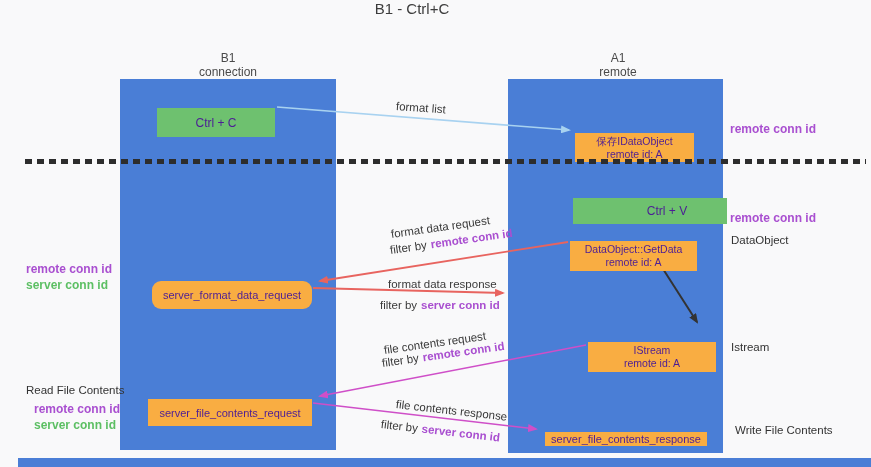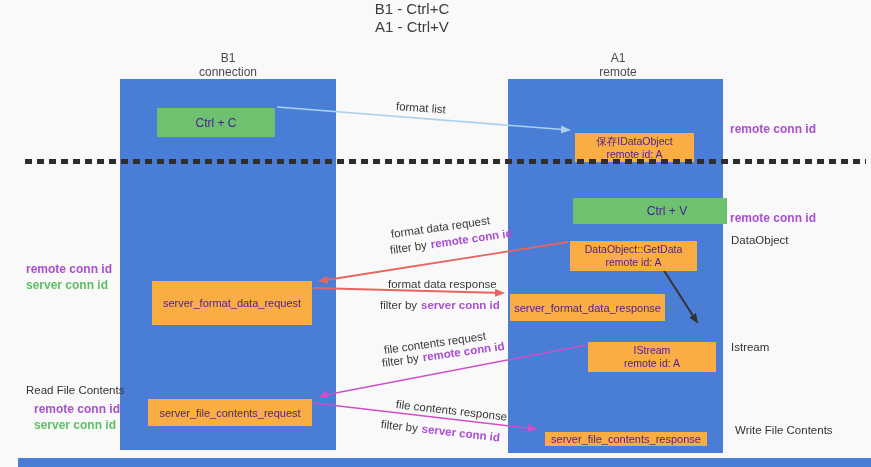--- a/index.html
+++ b/index.html
@@ -28,21 +28,20 @@
   .arrows{left:0;top:0;width:871px;height:467px;z-index:2;pointer-events:none;}
   .bottomstrip{background:#4a7ed6;z-index:1;}
 </style>
 </head>
 <body>
 
 <div class="canvas">
 
   <div class="abs title">
     <div>B1 - Ctrl+C</div>
-    <div>A1 - Ctrl+V</div>
   </div>
 
   <div class="abs colheader" style="left:170px;top:51px;width:116px;">
     <div>B1</div>
     <div>connection</div>
   </div>
   <div class="abs colheader" style="left:560px;top:51px;width:116px;">
     <div>A1</div>
     <div>remote</div>
   </div>
@@ -84,25 +83,22 @@
     <span>保存IDataObject</span>
     <span>remote id: A</span>
   </div>
   <div class="abs box green" style="left:573px;top:184px;width:120px;height:26px;padding-left:34px;">
     <span>Ctrl + V</span>
   </div>
   <div class="abs box orange two" style="left:570px;top:227px;width:127px;height:30px;">
     <span>DataObject::GetData</span>
     <span>remote id: A</span>
   </div>
-  <div class="abs box orange" style="left:152px;top:267px;width:160px;height:44px;">
+  <div class="abs box orange" style="left:152px;top:267px;width:160px;height:28px;border-radius:9px;">
     <span>server_format_data_request</span>
-  </div>
-  <div class="abs box orange" style="left:510px;top:280px;width:155px;height:27px;">
-    <span>server_format_data_response</span>
   </div>
   <div class="abs box orange two" style="left:588px;top:328px;width:128px;height:30px;">
     <span>IStream</span>
     <span>remote id: A</span>
   </div>
   <div class="abs box orange" style="left:148px;top:385px;width:164px;height:27px;">
     <span>server_file_contents_request</span>
   </div>
   <div class="abs box orange" style="left:545px;top:418px;width:162px;height:14px;">
     <span>server_file_contents_response</span>

